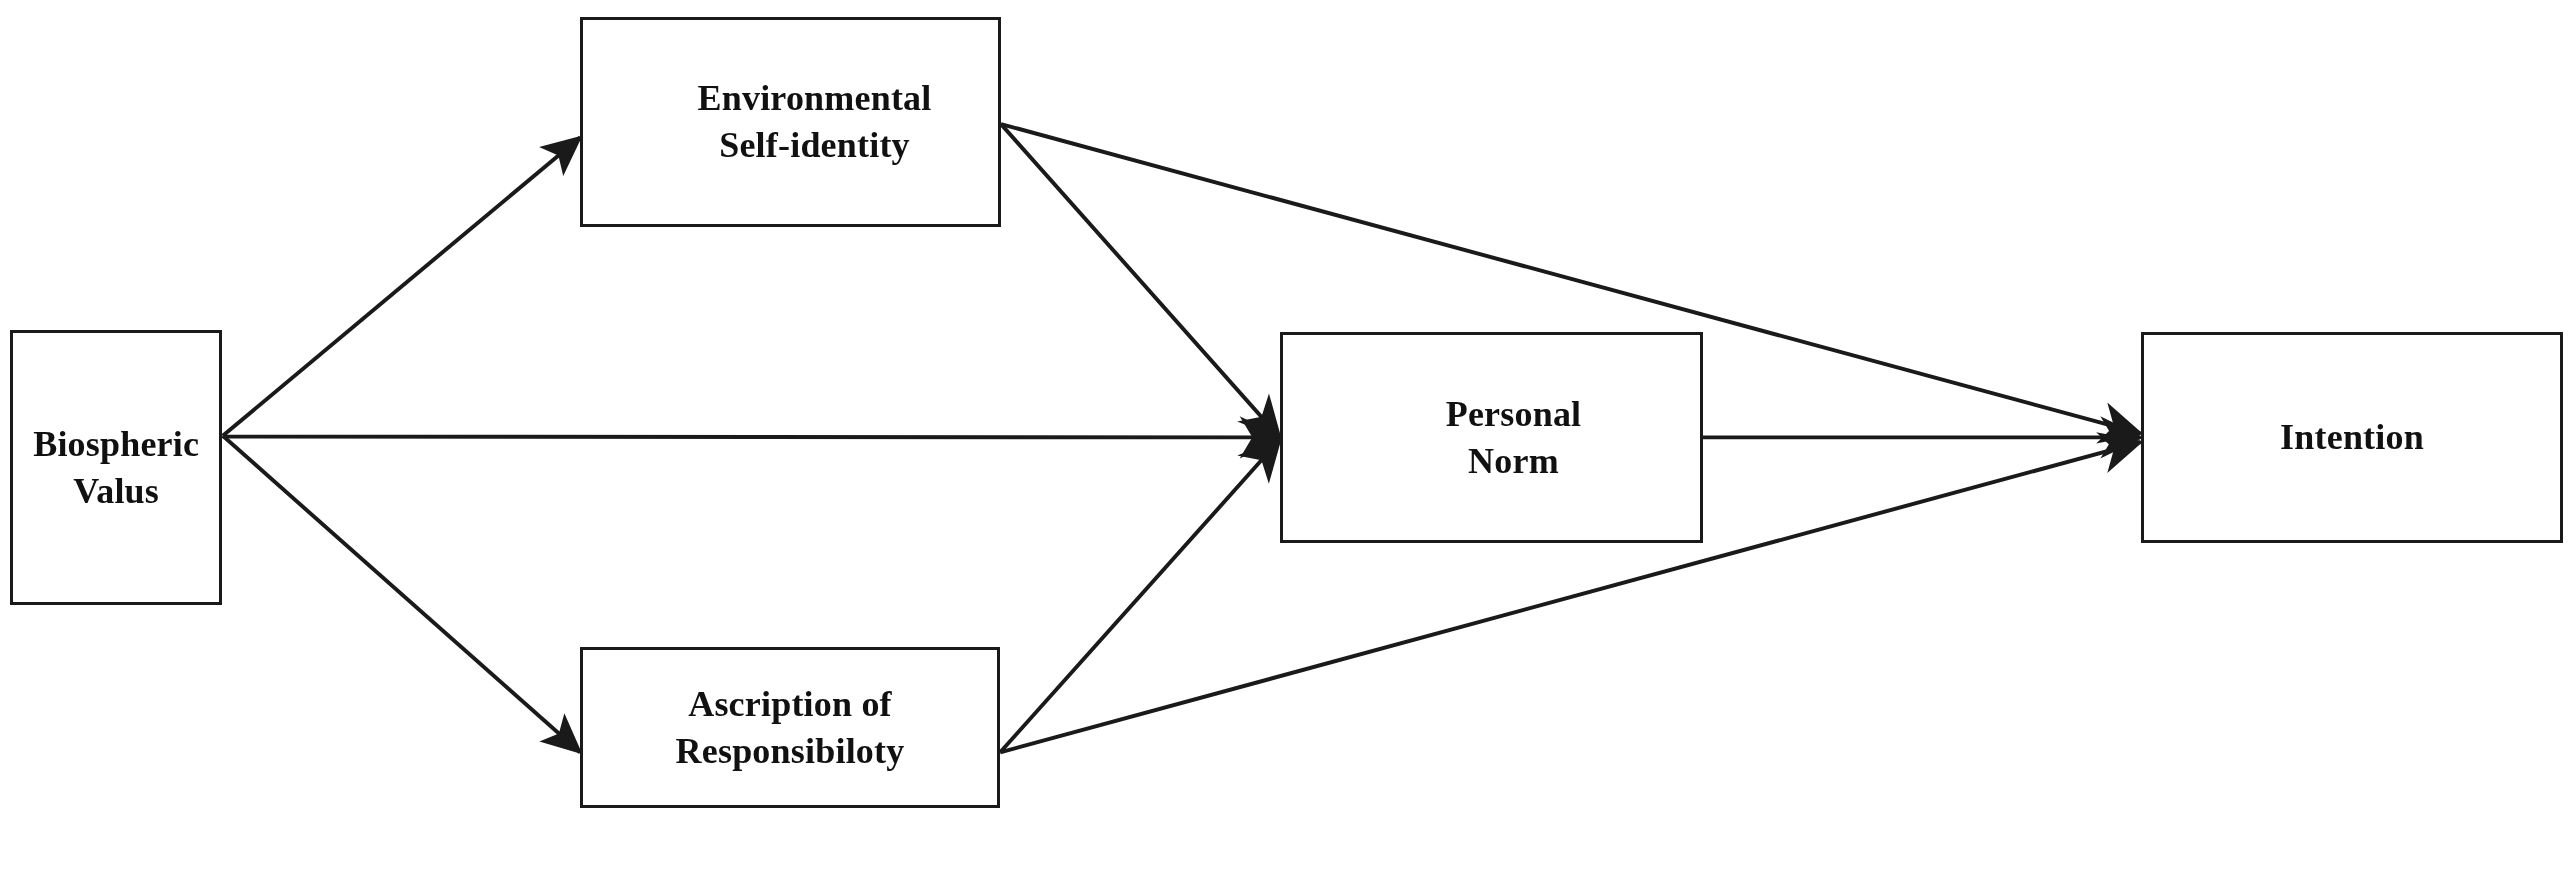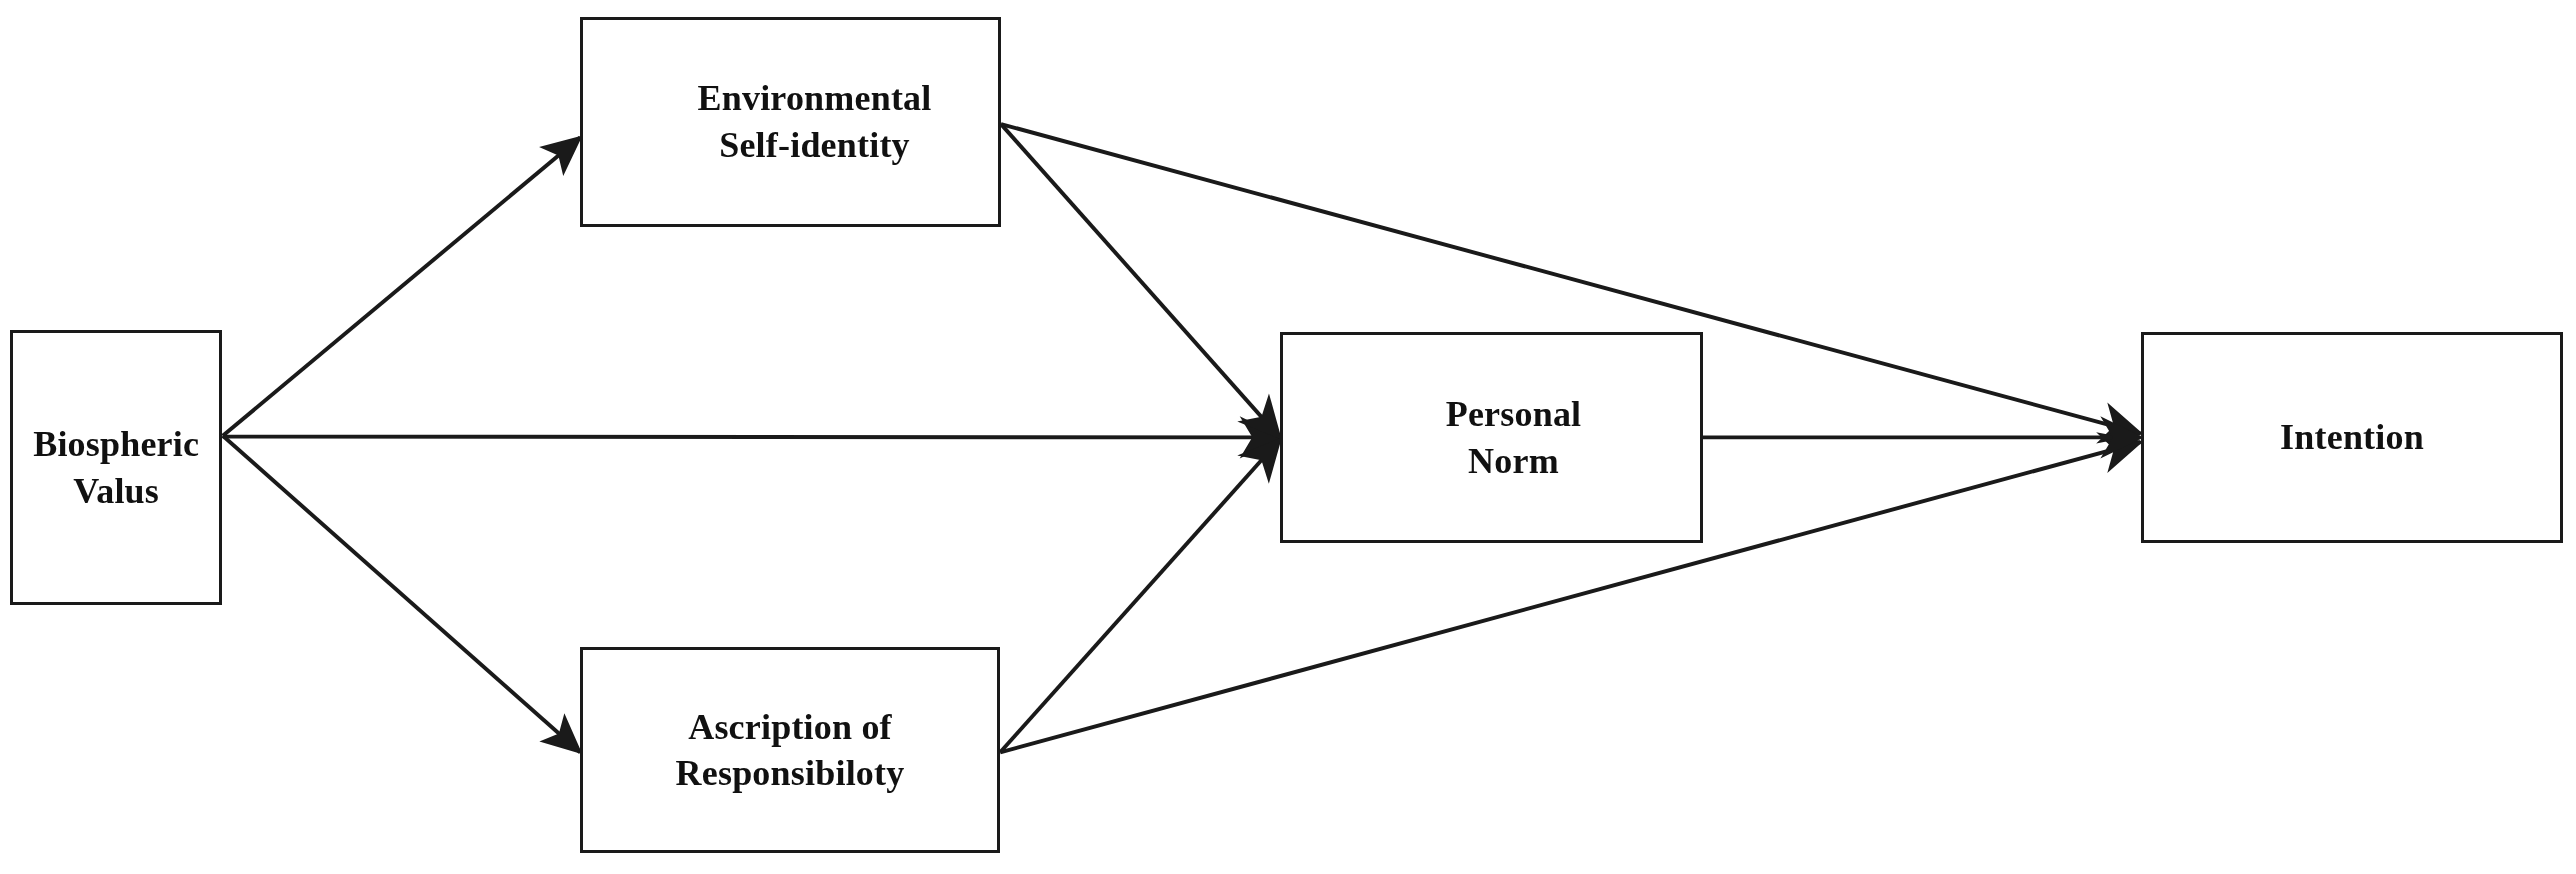--- a/index.html
+++ b/index.html
@@ -84,21 +84,21 @@
   <div class="node" style="left:10.2px; top:330px; width:212px; height:275px;">
     <div class="node-label">Biospheric
 Valus</div>
   </div>
 
   <div class="node" style="left:580px; top:16.5px; width:421px; height:210px;padding-left:48px;">
     <div class="node-label">Environmental
 Self-identity</div>
   </div>
 
-  <div class="node" style="left:580px; top:647px; width:420px; height:206px;">
+  <div class="node" style="left:580px; top:647px; width:420px; height:161px;">
     <div class="node-label">Ascription of
 Responsibiloty</div>
   </div>
 
   <div class="node" style="left:1280px; top:332px; width:423px; height:211px;padding-left:44px;">
     <div class="node-label">Personal
 Norm</div>
   </div>
 
   <div class="node" style="left:2141px; top:332px; width:422px; height:211px;">

